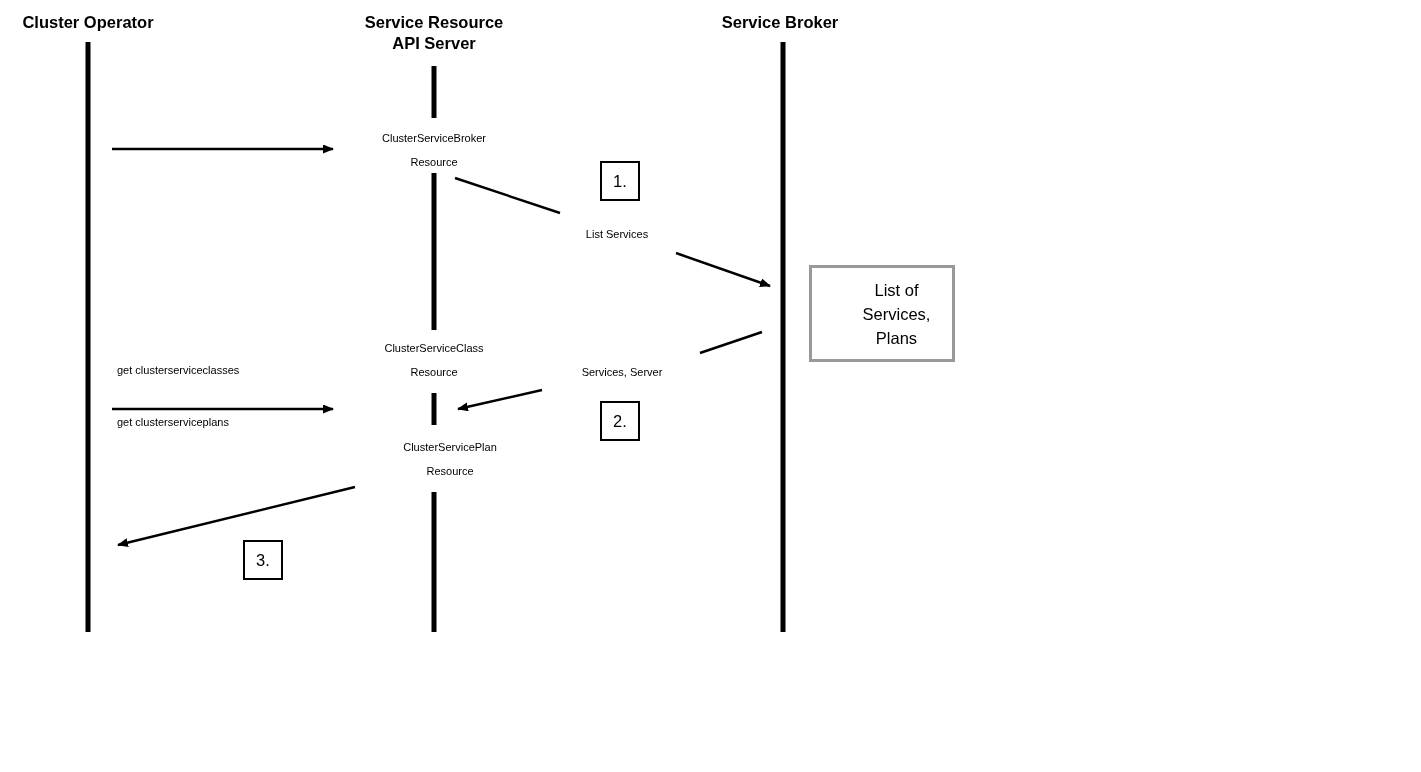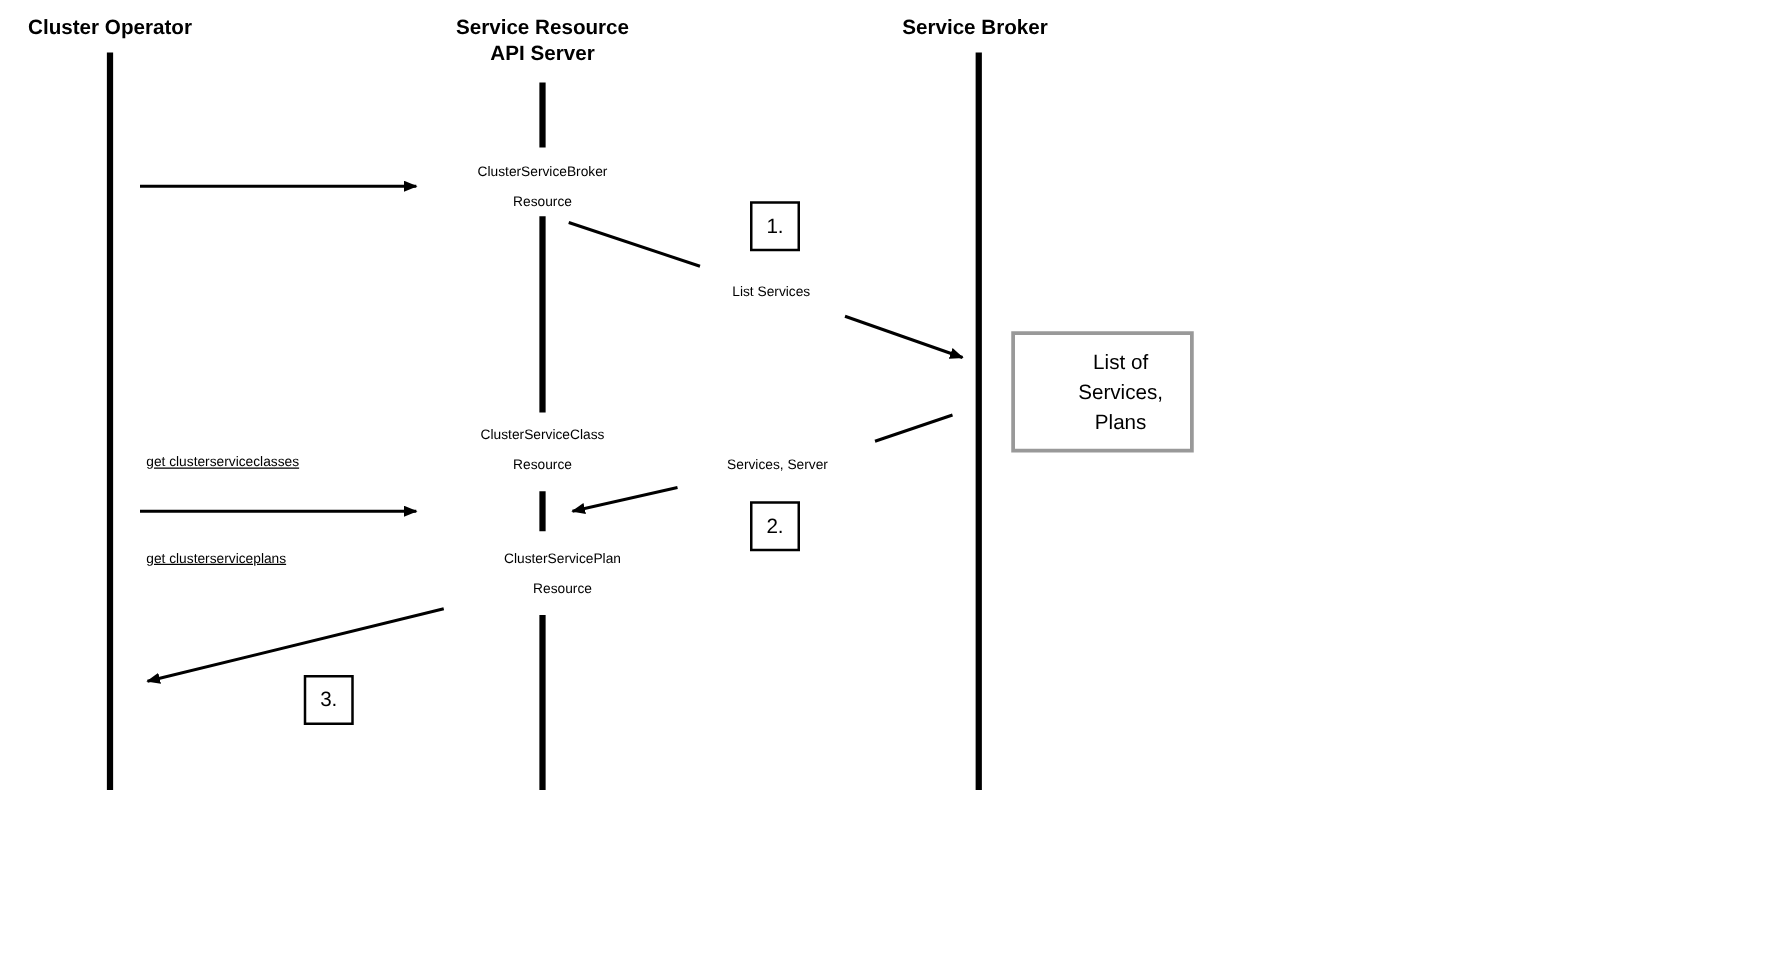--- a/index.html
+++ b/index.html
@@ -38,21 +38,20 @@
     font-size: 11px;
     color: #000000;
     text-align: center;
     line-height: 24px;
     white-space: pre-line;
     transform: translateX(-50%);
   }
   .msg-label.left-anchor {
     transform: none;
     text-align: center;
-    text-decoration: underline;
   }
   .step-box {
     position: absolute;
     width: 40px;
     height: 40px;
     border: 2px solid #000000;
     background: #ffffff;
     box-sizing: border-box;
     display: flex;
     align-items: center;
@@ -88,21 +87,21 @@
   <div class="msg-label" style="left: 434px; top: 126px;">ClusterServiceBroker
 Resource</div>
   <div class="msg-label" style="left: 434px; top: 336px;">ClusterServiceClass
 Resource</div>
   <div class="msg-label" style="left: 434px; top: 435px; margin-left: 16px;">ClusterServicePlan
 Resource</div>
 
   <div class="msg-label" style="left: 617px; top: 222px; text-align: right;">List Services</div>
   <div class="msg-label left-anchor" style="left: 117px; top: 358px;">get clusterserviceclasses</div>
   <div class="msg-label" style="left: 622px; top: 360px;">Services, Server</div>
-  <div class="msg-label left-anchor" style="left: 117px; top: 435px;">get clusterserviceplans</div>
+  <div class="msg-label left-anchor" style="left: 117px; top: 410px;">get clusterserviceplans</div>
 
   <div class="step-box" style="left: 600px; top: 161px;">1.</div>
   <div class="step-box" style="left: 600px; top: 401px;">2.</div>
   <div class="step-box" style="left: 243px; top: 540px;">3.</div>
 
   <div class="note-box" style="left: 809px; top: 265px; width: 146px; height: 97px; padding-left: 29px;">List of
 Services,
 Plans</div>
 
   <svg class="overlay" viewBox="0 0 1421 772" xmlns="http://www.w3.org/2000/svg">

